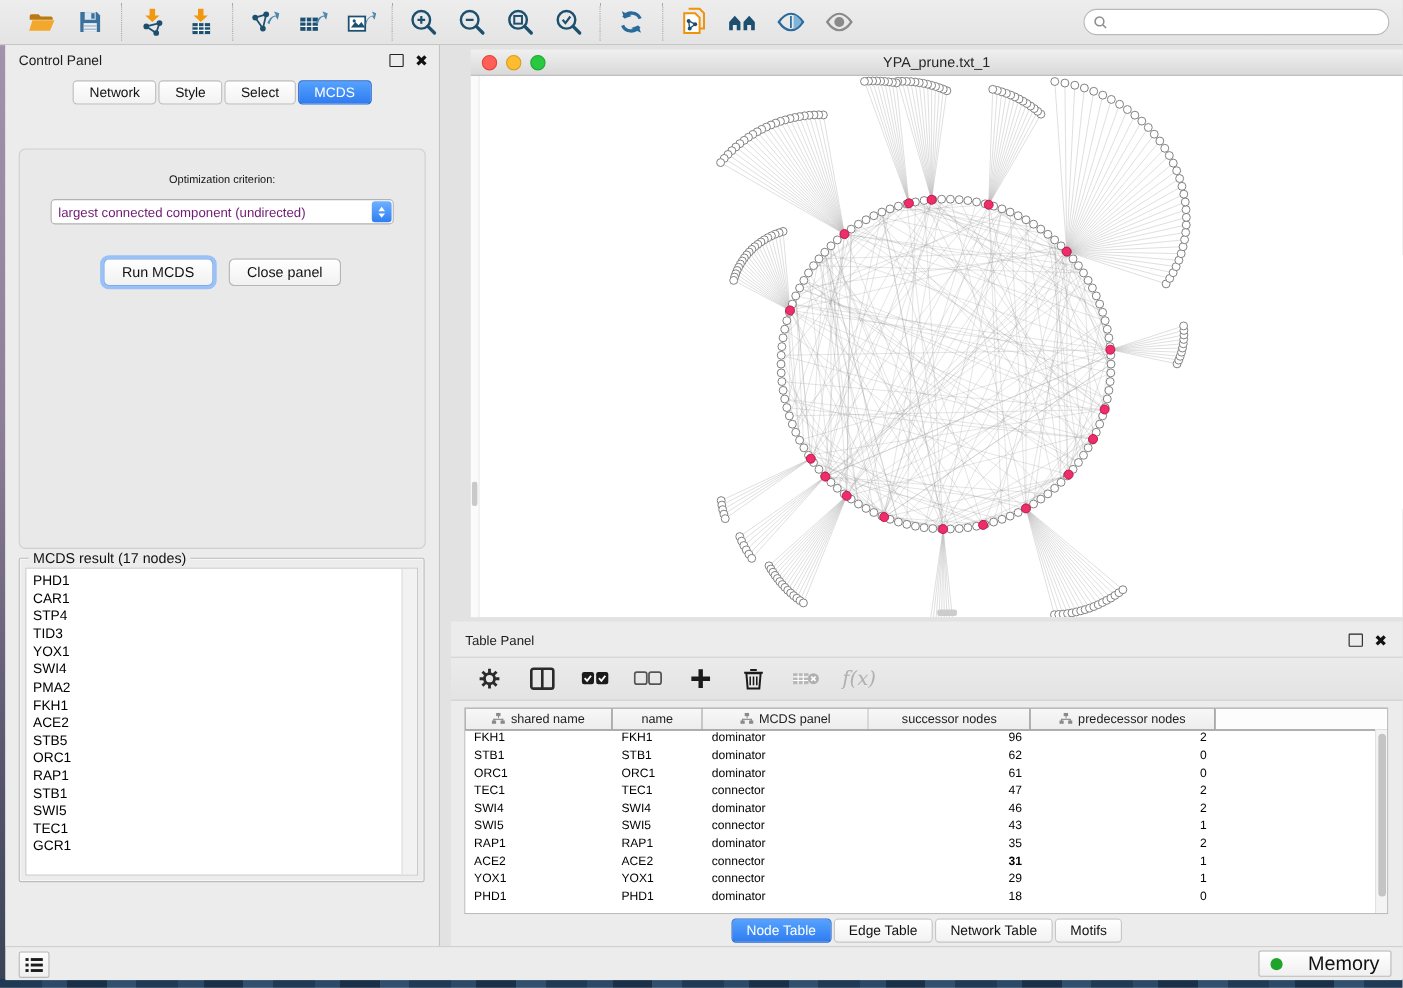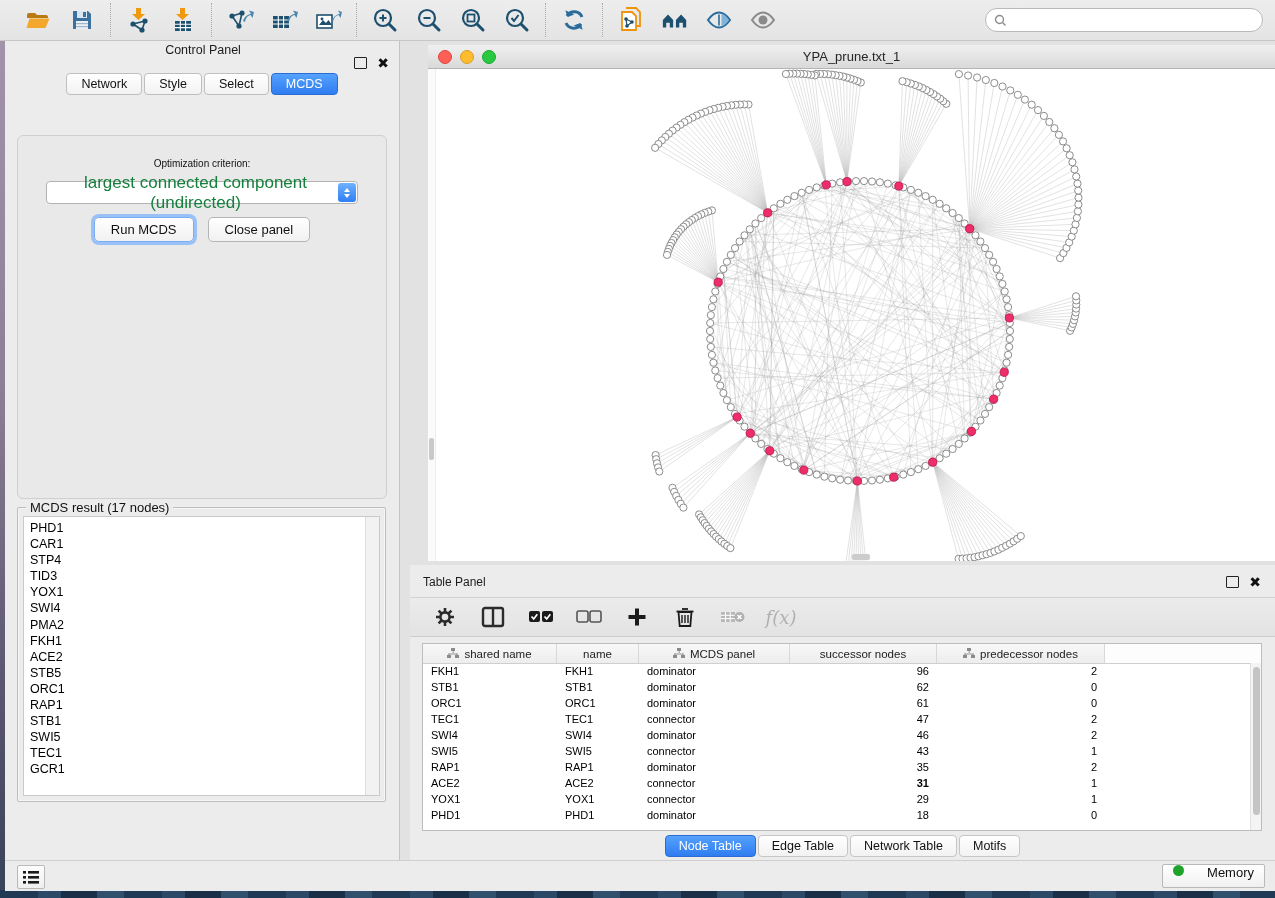--- a/index.html
+++ b/index.html
@@ -18,40 +18,40 @@
   .tgroup{display:flex;align-items:center;gap:16px;padding:0 14px;}
   .tsep{width:0;height:34px;border-left:1px dotted #a8a8a8;}
   .tbtn{width:28px;height:28px;display:flex;align-items:center;justify-content:center;cursor:default;}
   .searchwrap{margin-left:auto;margin-right:12px;display:flex;align-items:center;
     width:278px;height:24px;background:#fff;border:1px solid #b9b9b9;border-radius:13px;padding:0 8px;box-sizing:border-box;}
   .searchwrap input{border:none;outline:none;flex:1;font-size:12px;font-family:inherit;background:transparent;margin-left:5px;}
   
   .main{position:absolute;left:5px;top:41px;right:0;bottom:38px;background:#e2e2e2;}
   
   .cpanel{position:absolute;left:0;top:0;width:395px;height:100%;background:#ececec;border-right:1px solid #c4c4c4;box-sizing:border-box;}
-  .cp-head{height:24px;display:flex;align-items:center;padding:2px 10px 0 12px;flex-direction:column;}
+  .cp-head{height:24px;display:flex;align-items:center;padding:2px 10px 0 12px;}
   .cp-title{font-size:12.5px;color:#1c1c1c;}
   .cp-headicons{margin-left:auto;display:flex;gap:10px;align-items:center;}
   .float-icon{width:11px;height:10px;border:1.6px solid #222;border-radius:1px;display:inline-block;}
   .close-x{font-size:14px;font-weight:bold;color:#111;line-height:10px;}
   .cp-tabs{display:flex;justify-content:center;gap:2px;position:relative;z-index:2;margin-top:6px;}
   .cp-tab{background:linear-gradient(#ffffff,#f2f2f2);border:1px solid #bfbfbf;border-radius:4px;
     padding:3px 14px;font-size:12.5px;color:#111;}
   .cp-tab.active{background:linear-gradient(#55a2ff,#2f7cf0);border-color:#2a6cd4;color:#fff;}
   .cp-box{position:absolute;left:12px;right:12px;top:94px;height:362px;background:#e9e9e9;
     border:1px solid #cfcfcf;border-radius:6px;}
   .opt-label{text-align:center;font-size:10px;color:#111;margin-top:22px;}
   .combo{margin:12px auto 0 auto;width:312px;height:23px;background:#fff;border:1px solid #b3b3b3;border-radius:4px;
     display:flex;align-items:center;box-sizing:border-box;position:relative;}
-  .combo-text{flex:1;text-align:center;font-size:17px;color:#15803d;padding-left:6px;}
+  .combo-text{flex:1;font-size:12px;color:#701a75;padding-left:6px;}
   .combo-btn{width:18px;height:19px;margin-right:1px;border-radius:3px;background:linear-gradient(#6fb1ff,#2e7ef4);
     display:flex;flex-direction:column;align-items:center;justify-content:center;gap:2px;}
   .chev{width:0;height:0;border-left:3.5px solid transparent;border-right:3.5px solid transparent;}
   .chev.up{border-bottom:4px solid #fff;} .chev.down{border-top:4px solid #fff;}
-  .btnrow{display:flex;justify-content:center;gap:14px;margin-top:13px;}
+  .btnrow{display:flex;justify-content:center;gap:14px;margin-top:31px;}
   .pbtn{background:linear-gradient(#ffffff,#f1f1f1);border:1px solid #b5b5b5;border-radius:5px;
     font-size:13px;color:#111;padding:4px 16px;font-family:inherit;}
   .pbtn.focused{box-shadow:0 0 0 3px rgba(110,170,255,.65);border-color:#7aaef0;}
   
   .resultbox{position:absolute;left:12px;right:13px;top:466px;bottom:58px;border:1px solid #bdbdbd;border-radius:2px;
     box-shadow:inset 0 0 0 1px #f6f6f6;}
   .result-title{position:absolute;top:-8px;left:8px;background:#ececec;padding:0 4px;font-size:13px;color:#111;}
   .result-list{position:absolute;left:5px;right:5px;top:8px;bottom:5px;background:#fff;border:1px solid #c9c9c9;
     overflow:hidden;display:flex;}
   .result-items{flex:1;padding:3px 0 0 6px;font-size:12.5px;line-height:16.1px;color:#000;}
@@ -98,21 +98,21 @@
   .tthumb{position:absolute;left:1.5px;top:4px;width:7px;height:148px;background:#c4c4c4;border-radius:4px;}
   .tp-tabs{position:absolute;left:0;right:0;top:270px;display:flex;justify-content:center;gap:2px;}
   .tp-tab{background:linear-gradient(#ffffff,#f2f2f2);border:1px solid #c6c6c6;border-radius:4px;
     padding:3px 13px;font-size:12.5px;color:#111;}
   .tp-tab.active{background:linear-gradient(#55a2ff,#2f7cf0);border-color:#2a6cd4;color:#fff;}
   
   .statusbar{position:absolute;left:5px;right:0;top:860px;height:30px;background:#ececec;border-top:1px solid #cfcfcf;}
   .sb-listbtn{position:absolute;left:12px;top:4px;width:26px;height:22px;background:linear-gradient(#fdfdfd,#efefef);
     border:1px solid #b9b9b9;border-radius:2px;display:flex;align-items:center;justify-content:center;}
   .memorybtn{position:absolute;right:10px;top:3px;height:22px;background:linear-gradient(#ffffff,#f0f0f0);
-    border:1px solid #b9b9b9;border-radius:2px;display:flex;align-items:flex-start;gap:23px;padding:0 10px;font-size:13px;color:#111;}
+    border:1px solid #b9b9b9;border-radius:2px;display:flex;align-items:center;gap:23px;padding:0 10px;font-size:18px;color:#111;}
   .memdot{width:11px;height:11px;border-radius:50%;background:#1fa32b;}
 </style>
 </head>
 <body>
 
 <div class="wall-left"></div>
 <div class="wall-bottom"></div>
 
 <div class="toolbar">
   <div class="tgroup">

